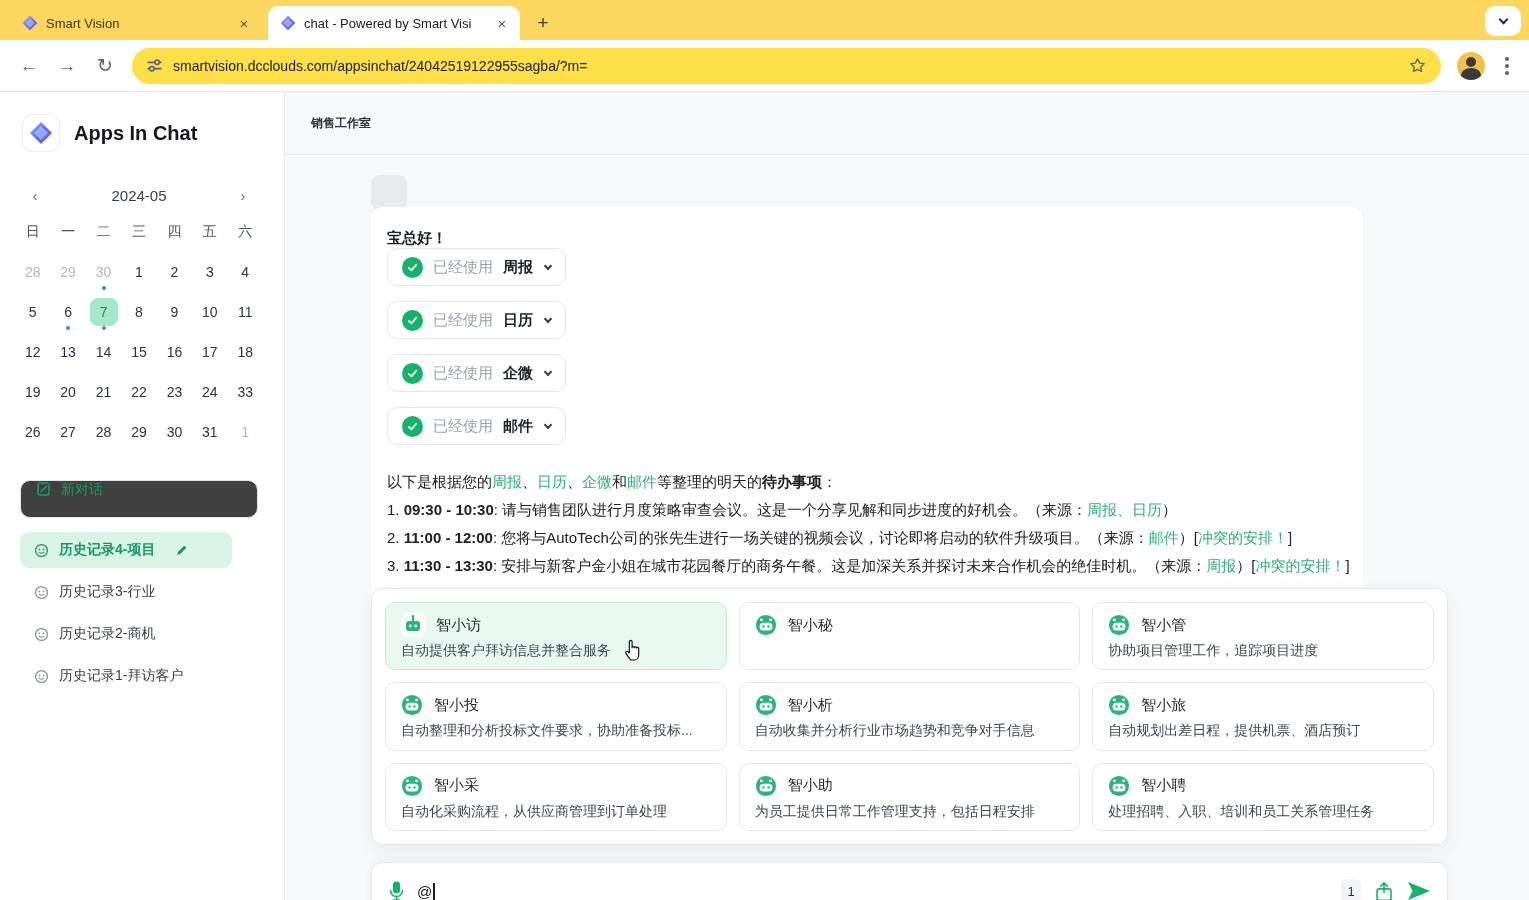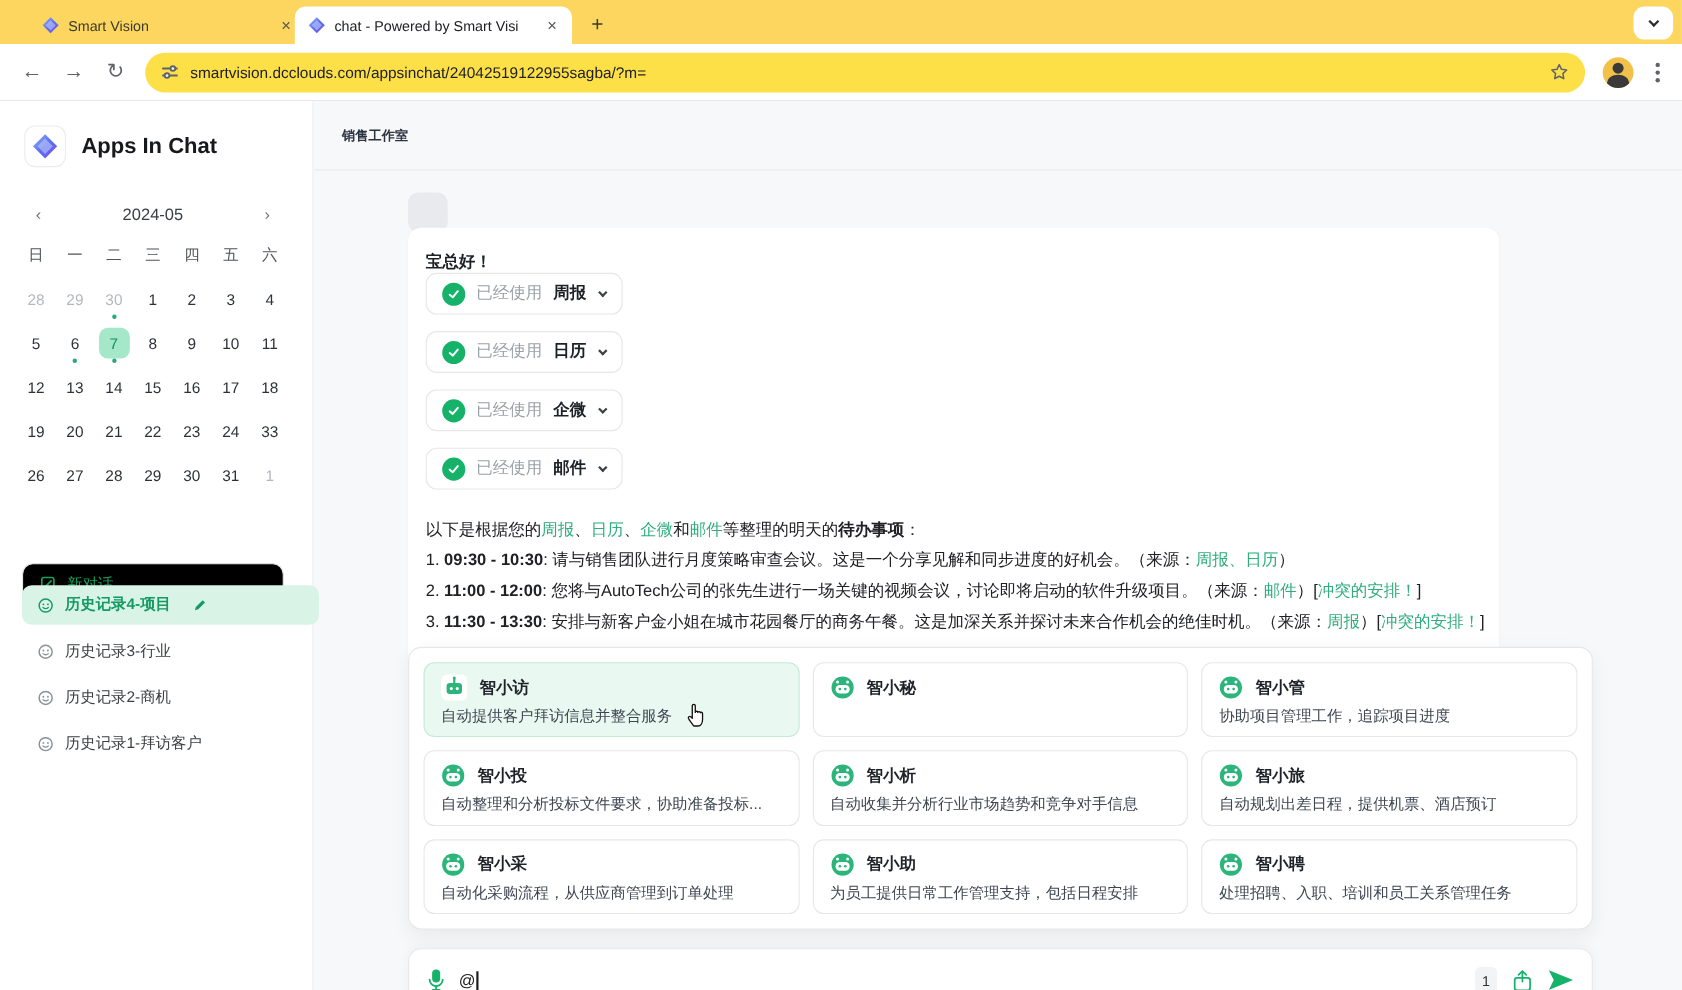--- a/index.html
+++ b/index.html
@@ -2,21 +2,21 @@
 <html><head>
 <meta charset="utf-8">
 <style>
   * { margin:0; padding:0; box-sizing:border-box; }
   html,body { width:1529px; height:900px; overflow:hidden; }
   body { font-family:"Liberation Sans","DejaVu Sans",sans-serif; background:#fff; position:relative; }
 
   
   .tabstrip { position:absolute; left:0; top:0; width:1529px; height:40px; background:#fcd65f; }
   .tab { position:absolute; top:6px; height:34px; display:flex; align-items:center; gap:8px; padding:0 10px 0 12px; font-size:13px; color:#3c3a2c; }
-  .tab.inactive { left:26px; width:252px; }
+  .tab.inactive { left:10px; width:252px; }
   .tab.active { left:268px; width:252px; background:#fff; border-radius:10px 10px 0 0; color:#202124; }
   .tab .title { flex:1; white-space:nowrap; overflow:hidden; }
   .tab .close { font-size:15px; color:#555; width:16px; text-align:center; cursor:default; }
   .favicon { width:16px; height:16px; flex:none; }
   .newtab-btn { position:absolute; left:530px; top:10px; width:26px; height:26px; font-size:19px; line-height:25px; text-align:center; color:#3c3a2c; border-radius:50%; }
   .tabsearch-btn { position:absolute; right:8px; top:6px; width:36px; height:30px; background:#fff; border-radius:10px; display:flex; align-items:center; justify-content:center; }
   .caret { width:7px; height:7px; border-right:2px solid #2c2c2c; border-bottom:2px solid #2c2c2c; transform:rotate(45deg); margin-top:-3px; }
 
   .toolbar { position:absolute; left:0; top:40px; width:1529px; height:52px; background:#fff; display:flex; align-items:center; padding:0 14px; border-bottom:1px solid #e6e6e6; }
   .nav-ic { width:30px; height:30px; font-size:19px; color:#5f6368; display:flex; align-items:center; justify-content:center; margin-right:8px; border-radius:50%; }
@@ -39,24 +39,24 @@
   .cal-head { position:absolute; left:15px; top:95px; width:248px; display:flex; align-items:center; justify-content:space-between; padding:0 12px; font-size:15px; color:#3c4043; }
   .cal-nav { font-size:15px; color:#6b7075; width:16px; text-align:center; }
   .cal-table { position:absolute; left:15px; top:120px; width:248px; display:grid; grid-template-columns:repeat(7,1fr); }
   .cal-wd { height:40px; display:flex; align-items:center; justify-content:center; font-size:14px; color:#50555a; }
   .cal-cell { height:40px; display:flex; align-items:center; justify-content:center; position:relative; font-size:14px; color:#2d3238; }
   .cal-cell .num { width:28px; height:28px; display:flex; align-items:center; justify-content:center; border-radius:8px; }
   .cal-cell.muted { color:#b4b8bd; }
   .cal-cell.sel .num { background:#a5e7c9; color:#13925f; }
   .cal-cell .dot { position:absolute; left:50%; bottom:2px; transform:translateX(-50%); width:4px; height:4px; border-radius:50%; background:#2aa877; }
 
-  .newchat-btn { position:absolute; left:20px; top:388px; width:238px; height:38px; border:1px solid #e3e6e8; border-radius:10px; background:#000000; display:flex; align-items:center; gap:9px; padding:0 15px;margin-top:32px; }
+  .newchat-btn { position:absolute; left:20px; top:388px; width:238px; height:38px; border:1px solid #e3e6e8; border-radius:10px; background:#404040; display:flex; gap:9px; padding:0 15px; }
   .newchat-btn span { font-size:14px; color:#17a05e; }
 
-  .hist-item { position:absolute; left:20px; width:270px; height:36px; display:flex; align-items:center; gap:10px; padding:0 14px; border-radius:9px; font-size:14px; color:#3c4043; }
+  .hist-item { position:absolute; left:20px; width:212px; height:36px; display:flex; align-items:center; gap:10px; padding:0 14px; border-radius:9px; font-size:14px; color:#3c4043; }
   .hist-item.active { background:#d9f3e6; color:#149a63; font-weight:bold; }
   .hist-item .pencil { margin-left:10px; display:flex; }
 
   
   .main-header { position:absolute; left:286px; top:0; width:1243px; height:63px; border-bottom:1px solid #e7e9ec; display:flex; align-items:center; padding-left:25px; }
   .main-header .ttl { font-size:12px; font-weight:bold; color:#2b3340; }
   .content { position:absolute; left:286px; top:63px; width:1243px; height:745px; overflow:hidden; }
 
   .peek-avatar { position:absolute; left:85px; top:20px; width:36px; height:36px; border-radius:9px; background:#e8eaed; }
 
@@ -71,21 +71,21 @@
 
   .rich { font-size:15px; color:#202124; line-height:28px; white-space:nowrap; }
   .rich .g { color:#2eae7c; }
   .rich .b { font-weight:bold; }
   .intro { margin-top:8px; }
 
   .agents-panel { position:absolute; left:85px; top:433px; width:1077px; height:257px; background:#fff; border:1px solid #e5e8ea; border-radius:12px; box-shadow:0 6px 18px rgba(0,0,0,.06); padding:13px; display:grid; grid-template-columns:repeat(3,1fr); gap:12px; }
   .agent-card { border:1px solid #e5e8ea; border-radius:10px; padding:9px 15px; background:#fff; overflow:hidden; }
   .agent-card.hl { background:#e9f8f0; border-color:#c4ead7; }
   .agent-name-row { display:flex; align-items:center; gap:11px; height:26px; }
-  .agent-name { font-size:15px; font-weight:bold; color:#1f2329; }
+  .agent-name { font-size:15px; font-weight:normal; color:#1f2329; }
   .agent-desc { font-size:14px; color:#3f4652; margin-top:4px; white-space:nowrap; overflow:hidden; }
   .agent-card .icon-a { display:none; }
   .agent-card.hl .icon-a { display:inline-flex; }
 
   .hand-cursor { position:absolute; left:250px; top:47px; z-index:6; }
 
   .input-bar { position:absolute; left:85px; top:707px; width:1077px; height:58px; background:#fff; border:1px solid #e6e8ea; border-radius:12px; box-shadow:0 -2px 10px rgba(0,0,0,.04); display:flex; align-items:center; padding:0 16px; }
   .input-text { font-size:15px; color:#202124; margin-left:12px; display:flex; align-items:center; }
   .caret-bar { width:1.5px; height:17px; background:#1c1c1c; margin-left:1px; }
   .input-right { margin-left:auto; display:flex; align-items:center; gap:13px; }

